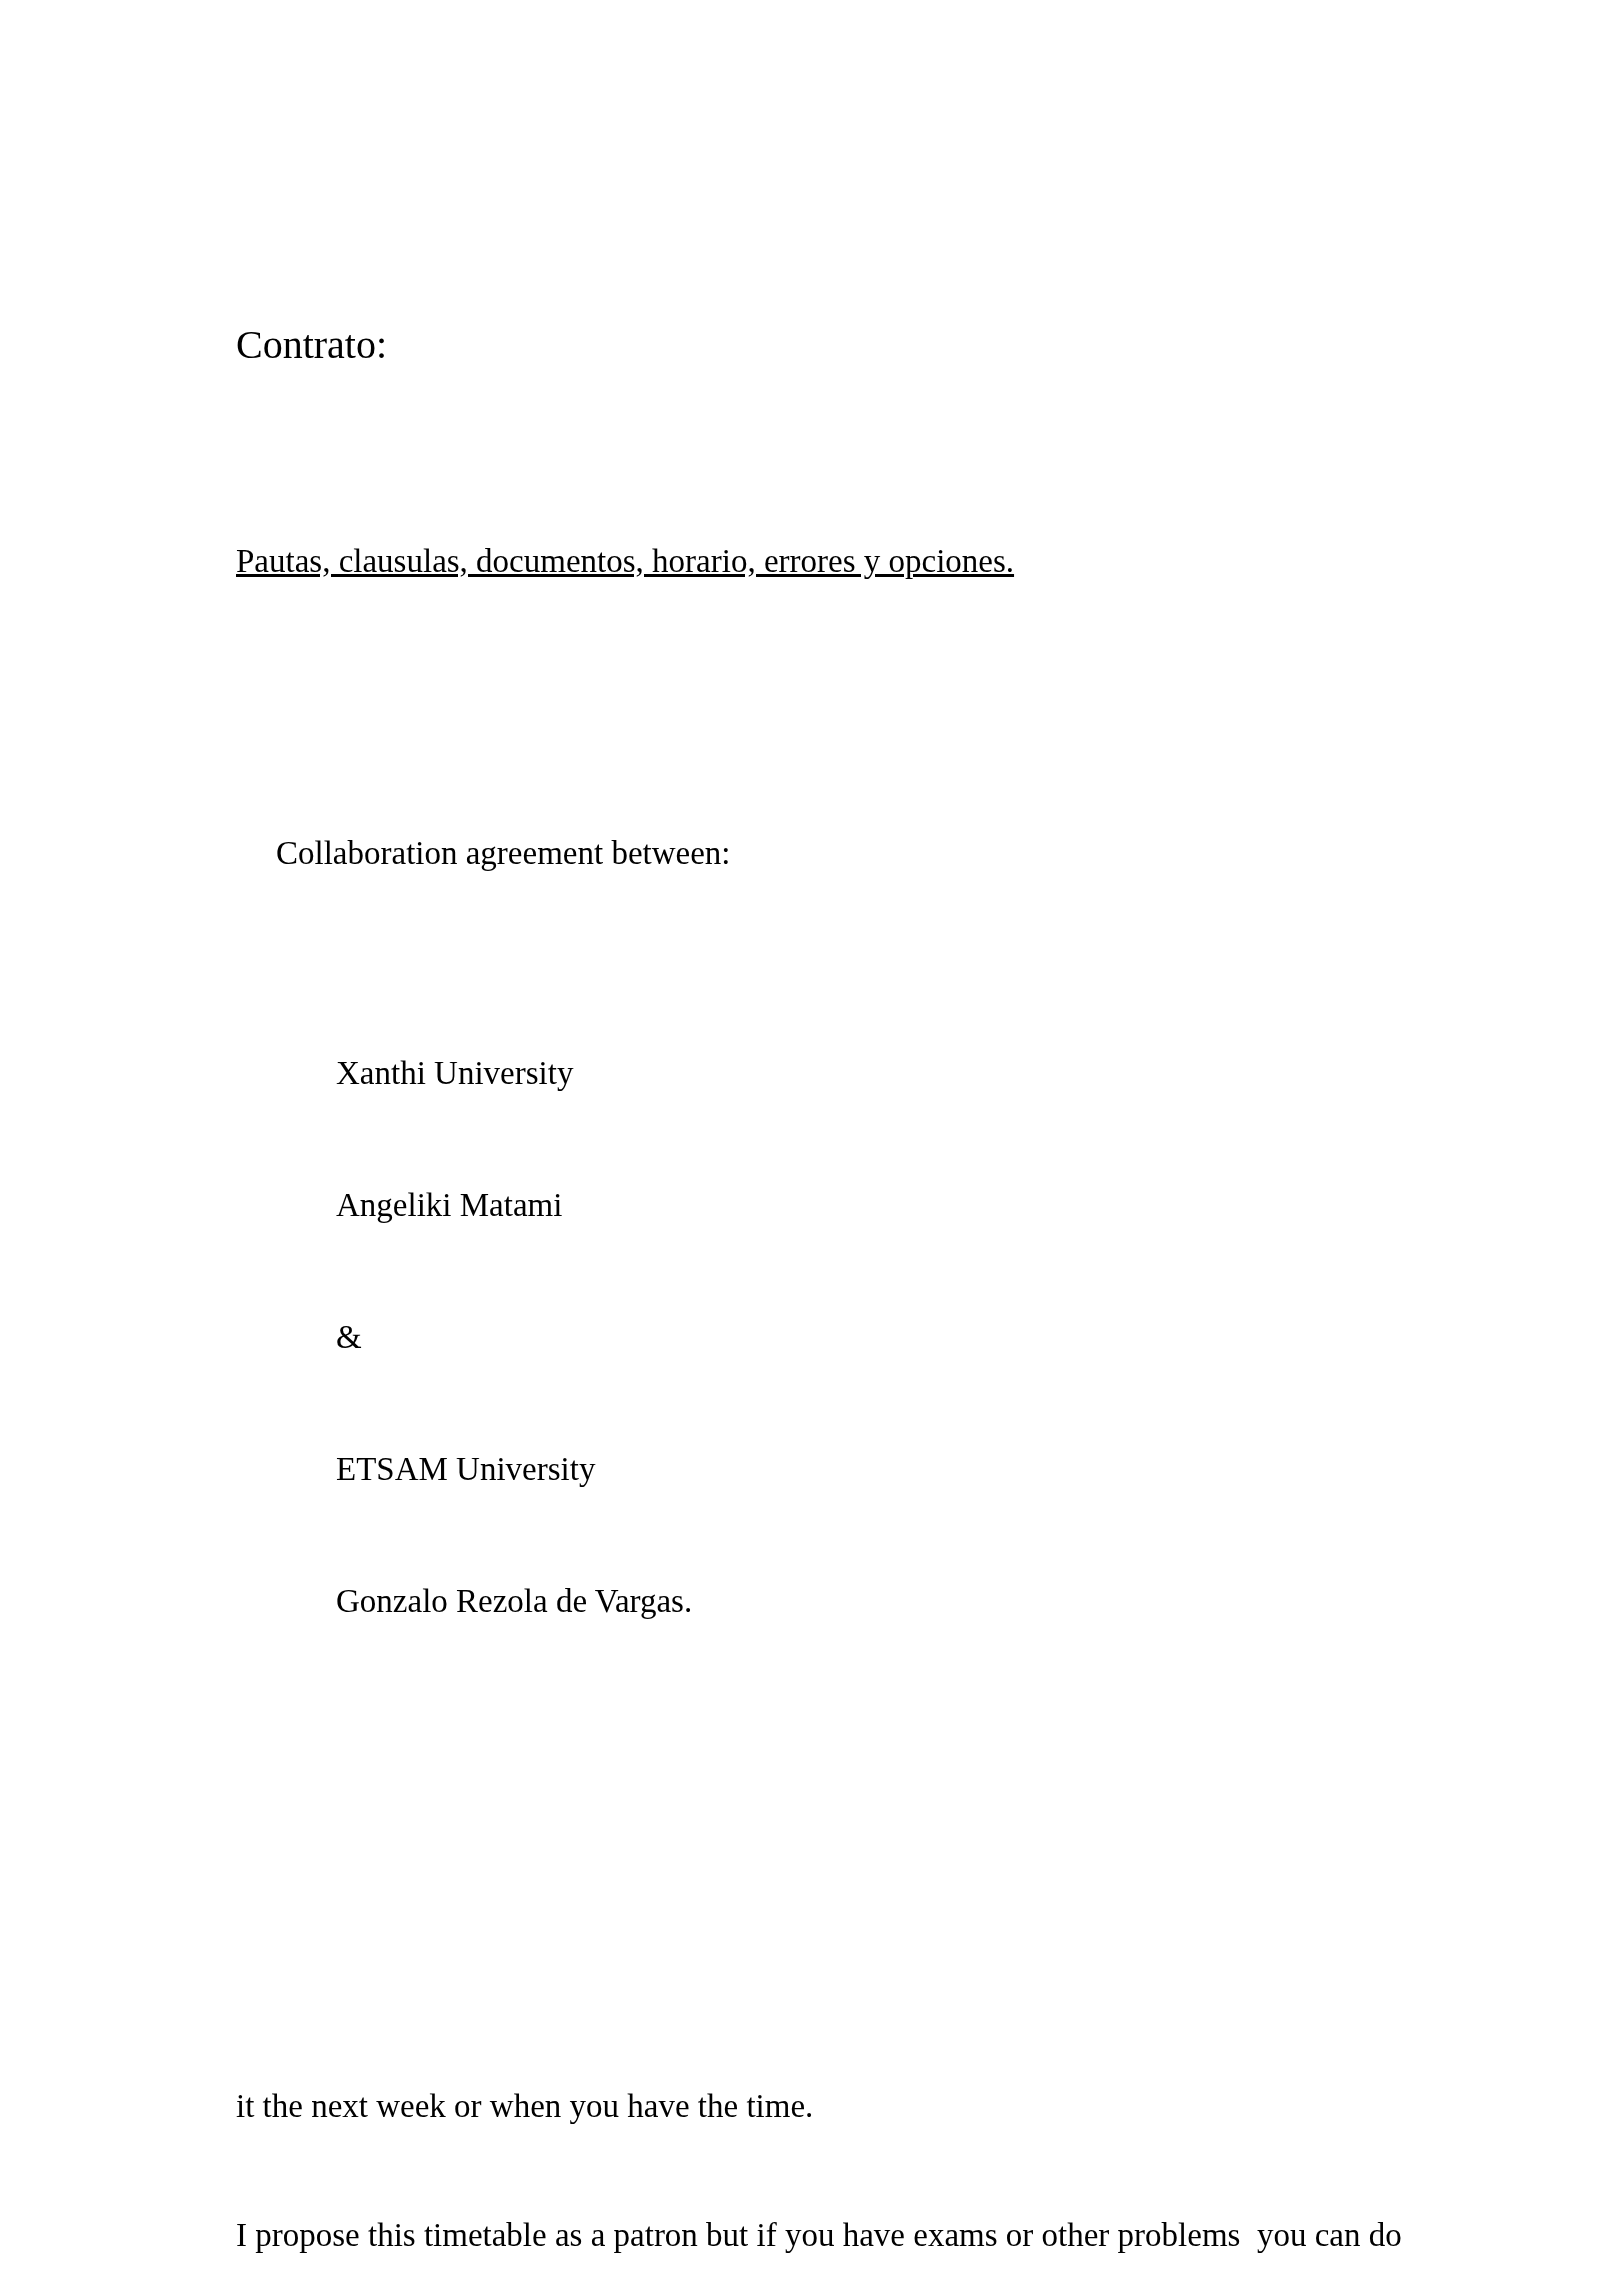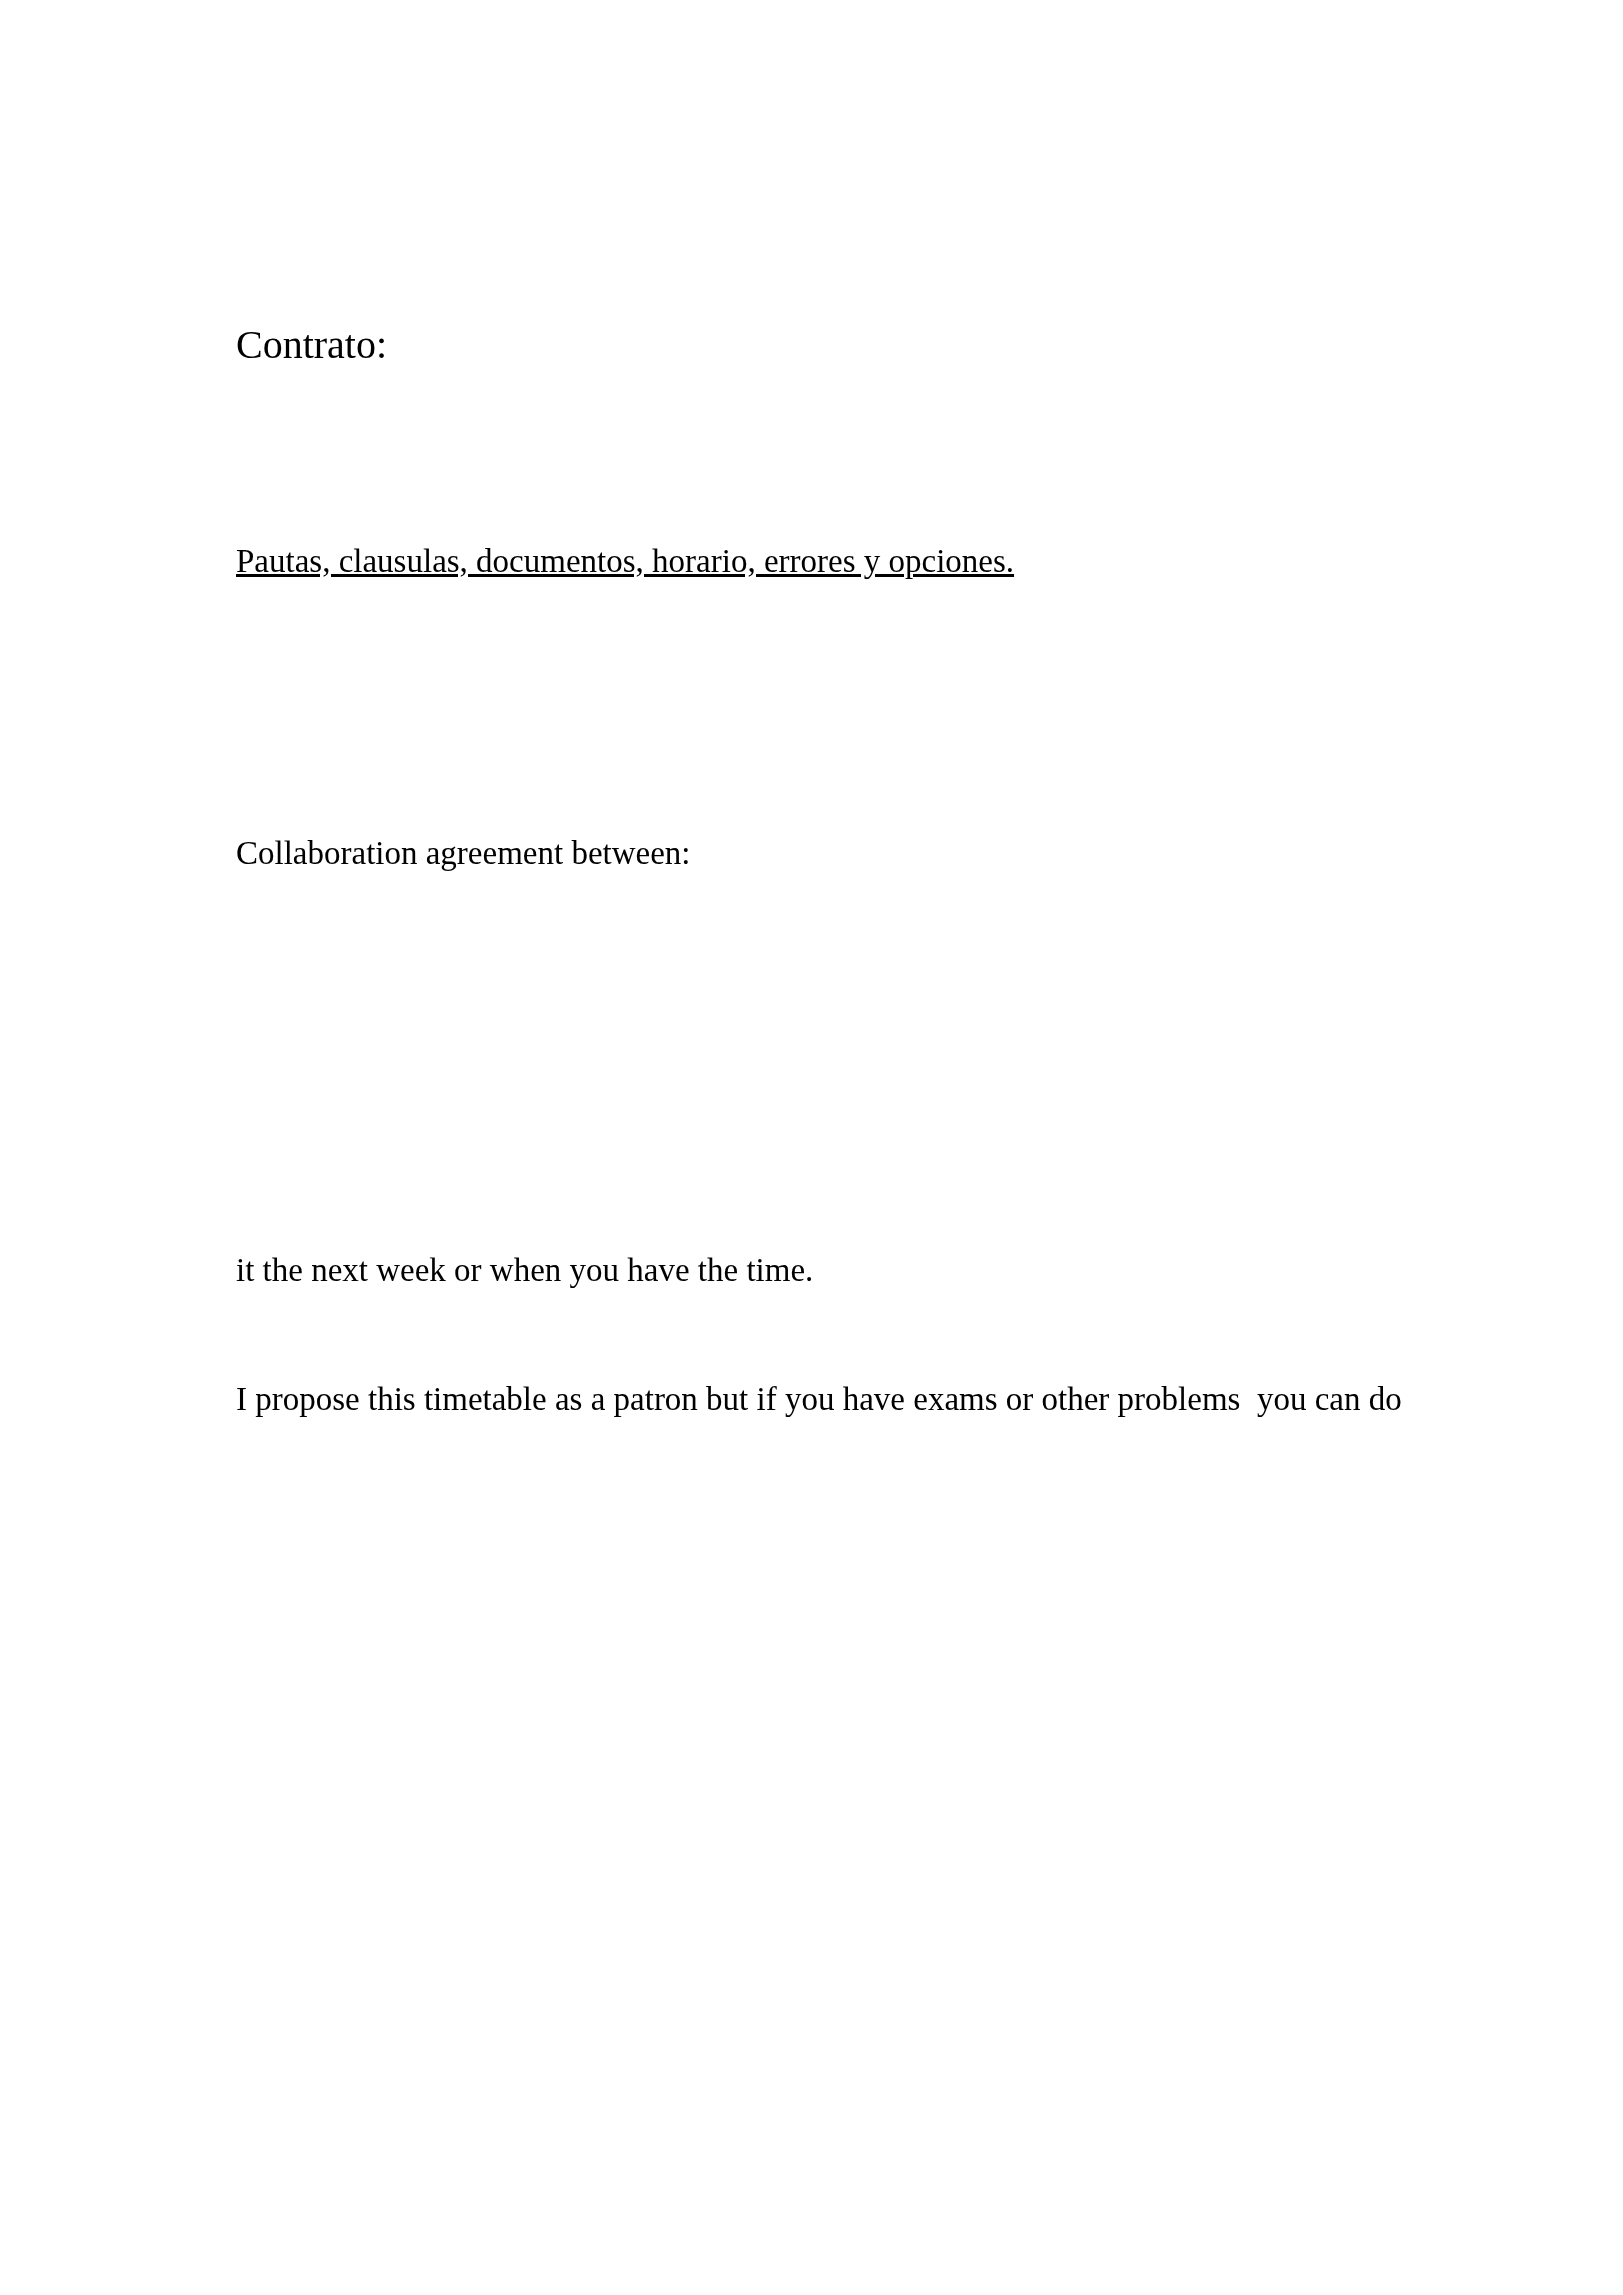--- a/index.html
+++ b/index.html
@@ -14,35 +14,42 @@
     padding-left: 236px; padding-right: 170px;
     box-sizing: border-box;
     font-size: 33px; line-height: 43px;
     white-space: pre-wrap;
   }
   .title {
     font-size: 40px; line-height: 60px; font-weight: normal;
     margin: 186px 0 0 0;
   }
   .subtitle { margin-top: 36px; text-decoration: underline; }
-  .agreement { margin-top: 31px; line-height: 44px; }
+  .agreement { margin-top: 31px; line-height: 44px; margin-left: 40px; }
   .agreement .parties { margin-left: 60px; }
   .proposal { margin-top: 71px; }
 </style>
 </head>
 <body>
 
 <div class="page">
 
   <h1 class="title">Contrato:</h1>
 
   <div class="subtitle">Pautas, clausulas, documentos, horario, errores y opciones.</div>
 
   <div class="agreement">
     <div>Collaboration agreement between:</div>
+    <div class="parties">
+      <div>Xanthi University</div>
+      <div>Angeliki Matami</div>
+      <div>&amp;</div>
+      <div>ETSAM University</div>
+      <div>Gonzalo Rezola de Vargas.</div>
+    </div>
   </div>
 
   <div class="proposal">
     <div>it the next week or when you have the time.</div>
     <div>I propose this timetable as a patron but if you have exams or other problems  you can do</div>
   </div>
 
   
 
   

